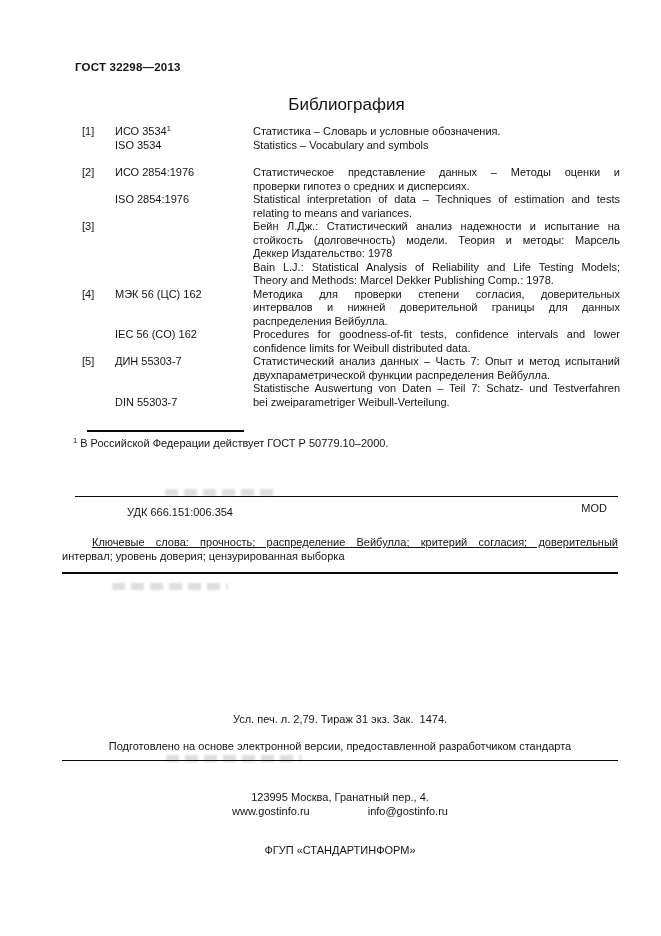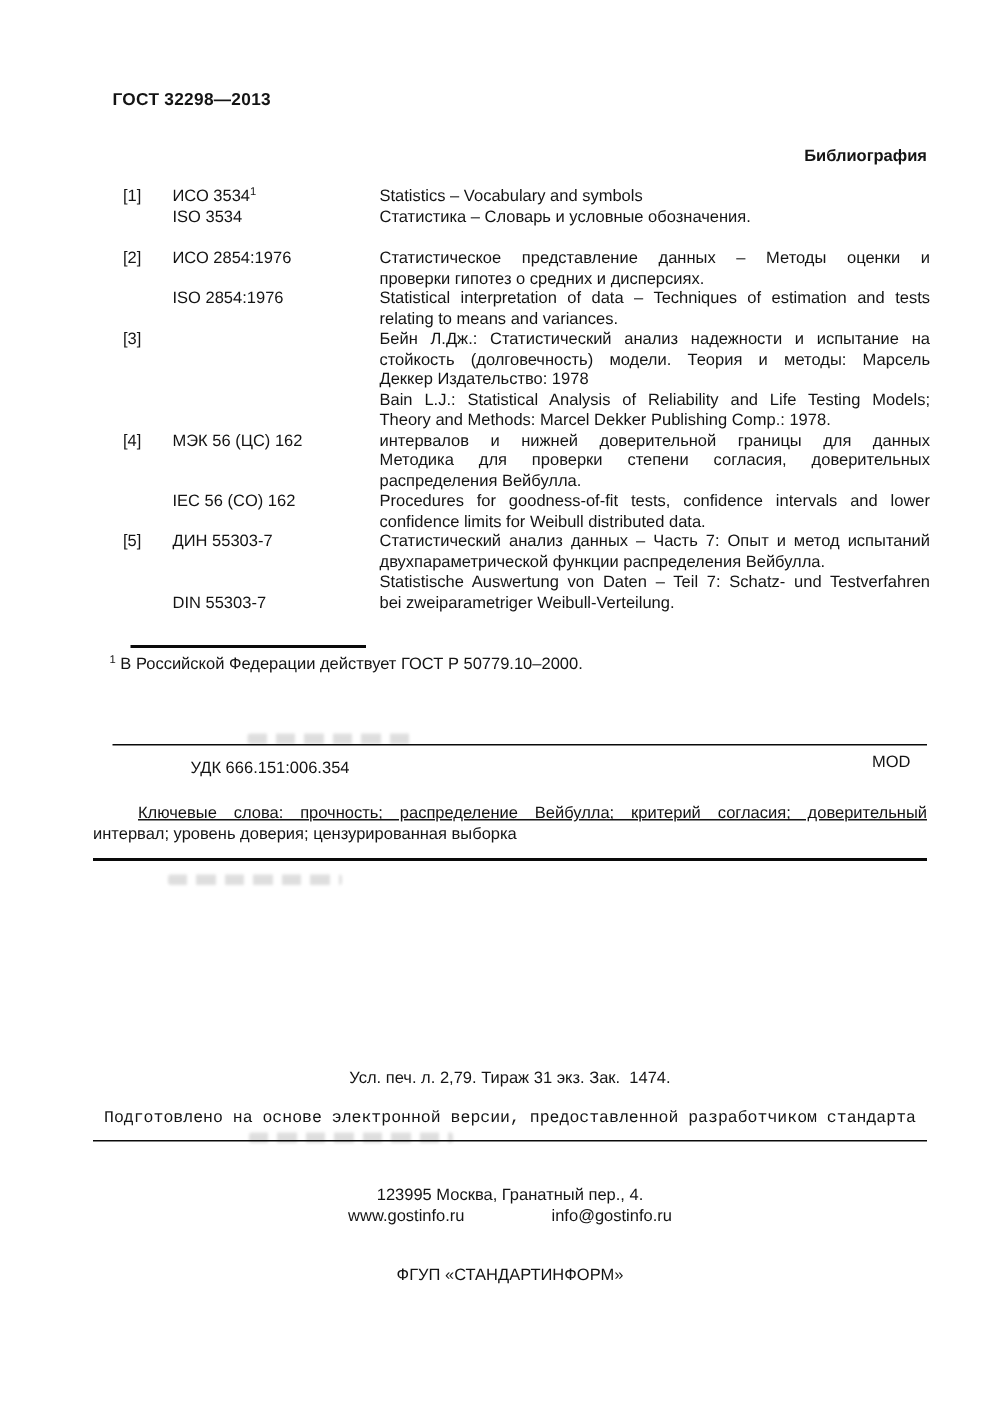--- a/index.html
+++ b/index.html
@@ -4,21 +4,21 @@
 <style>
   html, body { margin:0; padding:0; background:#ffffff; }
   .page {
     position:relative; width:661px; height:936px; background:#ffffff;
     font-family:"Liberation Sans", sans-serif; font-size:11px; line-height:13.5px;
     color:#141414; overflow:hidden;
   }
   .abs { position:absolute; }
 
   .doc-number { left:75px; top:61px; font-weight:bold; font-size:11.5px; letter-spacing:.2px; }
-  .page-title { left:75px; top:98px; width:543px; text-align:right; font-weight:bold; font-size:11px; }
+  .page-title { left:75px; top:98px; width:543px; text-align:center; font-weight:normal; font-size:17px; }
 
   .bib { left:82px; top:125px; width:538px; }
   .bib-row { display:flex; align-items:flex-start; }
   .bib-row.gap-before { margin-top:14px; }
   .bib-ref  { flex:0 0 33px; }
   .bib-desig{ flex:0 0 138px; }
   .bib-desc { flex:1 1 auto; min-width:0; }
   .desig-lat.off-1 { margin-top:13.5px; }
   .desig-lat.off-2 { margin-top:27px; }
   .jl      { text-align:justify; text-align-last:justify; }
@@ -37,21 +37,21 @@
   .udk { left:115px; top:506px;margin-left:12px; }
   .mks { left:75px;  top:502px; width:543px; text-align:center; }
   .mod { top:502px;  right:54px; }
 
   .keywords { left:62px; top:536px; width:556px; }
   .keywords .kw-l1 { text-indent:30px;text-decoration:underline; }
 
   .center-line { left:62px; width:556px; text-align:center; white-space:pre; }
   .imprint-l1 { top:699px; }
   .imprint-l2 { top:713px; }
-  .prepared   { top:740px;font-family:Liberation Mono, monospace; }
+  .prepared   { top:740px; }
   .publisher  { top:800px;margin-top:44px; }
   .address    { top:791px; }
   .webrow     { top:805px; }
   .webrow .email { margin-left:58px; }
   .frac-sup { font-size:7.5px; line-height:0; vertical-align:4px; }
   .frac-sub { font-size:7.5px; line-height:0; vertical-align:-2px; }
 
   .ghost {
     position:absolute; height:7px; opacity:.28; filter:blur(1.2px); border-radius:2px;
     background:repeating-linear-gradient(90deg,#8d8d8d 0 13px, rgba(0,0,0,0) 13px 19px);
@@ -70,22 +70,22 @@
 
   <div class="abs bib">
 
     <div class="bib-row">
       <div class="bib-ref">[1]</div>
       <div class="bib-desig">
         <div class="desig-ru"><span>ИСО 3534</span><sup class="fnmark">1</sup></div>
         <div class="desig-lat">ISO 3534</div>
       </div>
       <div class="bib-desc">
+        <div class="jl-last">Статистика – Словарь и условные обозначения.</div>
         <div class="jl-last">Statistics – Vocabulary and symbols</div>
-        <div class="jl-last">Статистика – Словарь и условные обозначения.</div>
       </div>
     </div>
 
     <div class="bib-row gap-before">
       <div class="bib-ref">[2]</div>
       <div class="bib-desig">
         <div class="desig-ru">ИСО 2854:1976</div>
         <div class="desig-lat off-1">ISO 2854:1976</div>
       </div>
       <div class="bib-desc">
@@ -108,22 +108,22 @@
       </div>
     </div>
 
     <div class="bib-row">
       <div class="bib-ref">[4]</div>
       <div class="bib-desig">
         <div class="desig-ru">МЭК 56 (ЦС) 162</div>
         <div class="desig-lat off-2">IEC 56 (CO) 162</div>
       </div>
       <div class="bib-desc">
+        <div class="jl">Методика для проверки степени согласия, доверительных</div>
         <div class="jl">интервалов и нижней доверительной границы для данных</div>
-        <div class="jl">Методика для проверки степени согласия, доверительных</div>
         <div class="jl-last">распределения Вейбулла.</div>
         <div class="jl">Procedures for goodness-of-fit tests, confidence intervals and lower</div>
         <div class="jl-last">confidence limits for Weibull distributed data.</div>
       </div>
     </div>
 
     <div class="bib-row">
       <div class="bib-ref">[5]</div>
       <div class="bib-desig">
         <div class="desig-ru">ДИН 55303-7</div>

